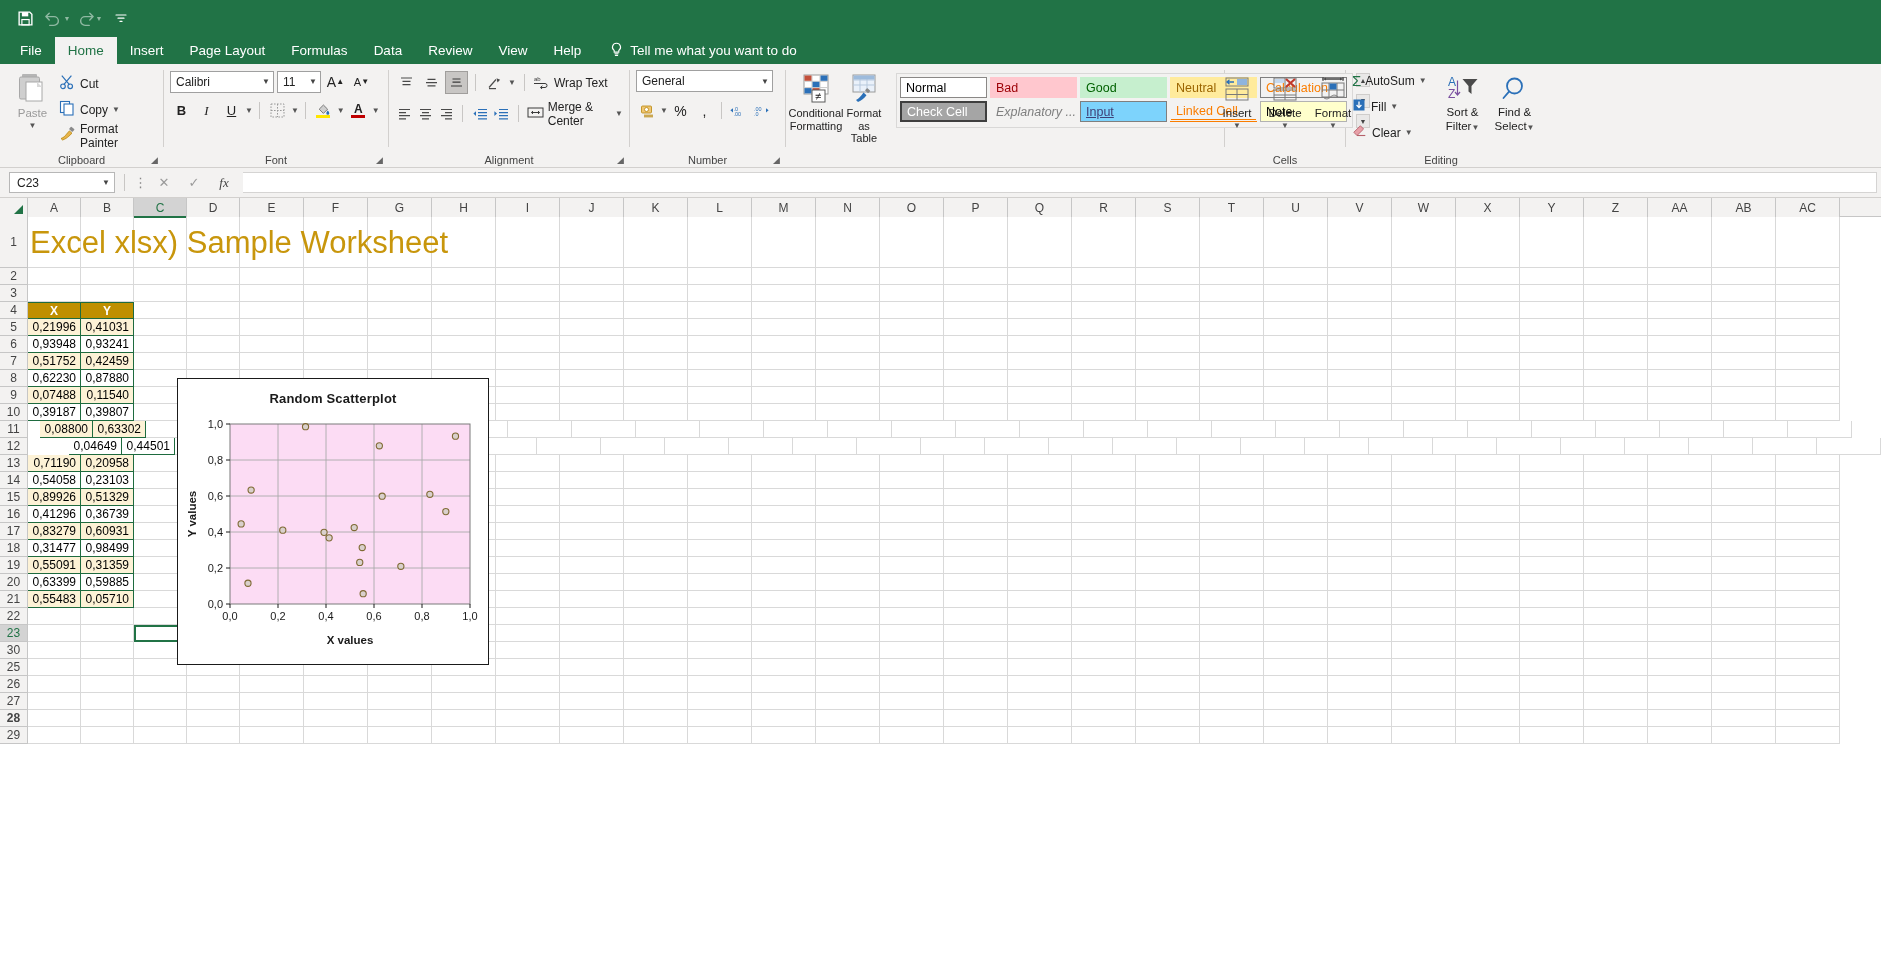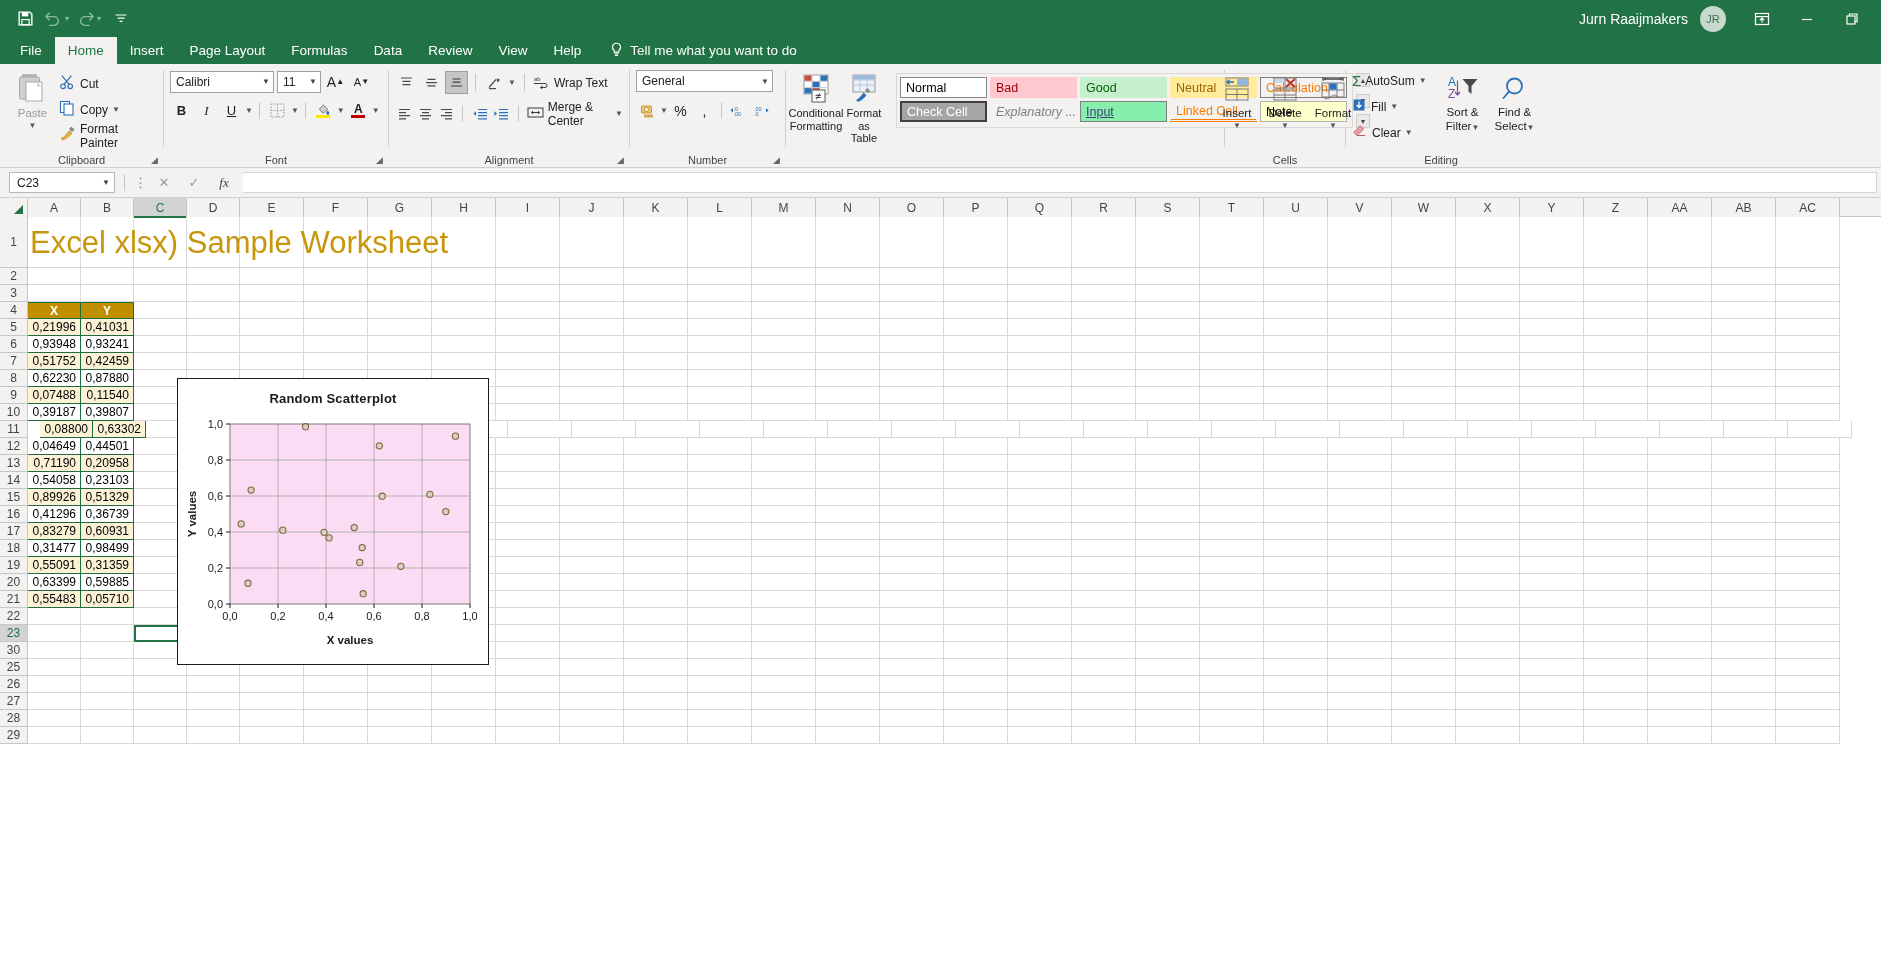--- a/index.html
+++ b/index.html
@@ -240,42 +240,20 @@
             <path d="M14.5 9.5L18 6l-3.5-3.5M17.6 6H9.5a4.6 4.6 0 1 0 0 9.2H14" fill="none" stroke="#8fb9a2" stroke-width="1.5" stroke-linecap="round" stroke-linejoin="round"></path>
           </svg>
         <span style="font-size:7px;margin-left:1px;">▼</span>
       </div>
       <div class="qat-btn">
         <svg width="12" height="12" viewBox="0 0 12 12">
             <path d="M1 2h10M3 5.2h6M5 8.4h2" stroke="#fff" stroke-width="1.2" stroke-linecap="round"></path>
           </svg>
       </div>
     </div>
-    <div class="title-right">
-      <span class="user-name">Jurn Raaijmakers</span>
-      <span class="avatar">JR</span>
-      <div class="win-btn">
-        <svg width="16" height="16" viewBox="0 0 16 16">
-            <rect x="1.5" y="2.5" width="13" height="11" fill="none" stroke="#fff" stroke-width="1.2"></rect>
-            <path d="M1.5 5.6h13" stroke="#fff" stroke-width="1.2"></path>
-            <path d="M8 11.6V7.2M5.9 9.1L8 7l2.1 2.1" stroke="#fff" stroke-width="1.2" fill="none"></path>
-          </svg>
-      </div>
-      <div class="win-btn">
-        <svg width="14" height="14" viewBox="0 0 14 14">
-            <path d="M2 7.5h10" stroke="#fff" stroke-width="1.2"></path>
-          </svg>
-      </div>
-      <div class="win-btn">
-        <svg width="14" height="14" viewBox="0 0 14 14">
-            <rect x="2" y="4" width="8" height="8" fill="none" stroke="#fff" stroke-width="1.2"></rect>
-            <path d="M4.4 4V2h7.6v7.6h-2" fill="none" stroke="#fff" stroke-width="1.2"></path>
-          </svg>
-      </div>
-    </div>
   </div>
 
   <div class="tabstrip">
     <div class="tab">File</div>
     <div class="tab active">Home</div>
     <div class="tab">Insert</div>
     <div class="tab">Page Layout</div>
     <div class="tab">Formulas</div>
     <div class="tab">Data</div>
     <div class="tab">Review</div>
@@ -575,21 +553,21 @@
 
         <div style="display:flex;margin-left:8px;padding-top:4px;">
           <div style="display:grid;grid-template-columns:repeat(5,89px);grid-auto-rows:23px;gap:1px;padding:3px;background:#f3f2f1;border:1px solid #d9d8d7;">
             <div class="stylecell" style="background:#ffffff;color:#000000;border-color:#8a8886;">Normal</div>
             <div class="stylecell" style="background:#ffc7ce;color:#9c0006;">Bad</div>
             <div class="stylecell" style="background:#c6efce;color:#006100;">Good</div>
             <div class="stylecell" style="background:#ffeb9c;color:#9c6500;">Neutral</div>
             <div class="stylecell" style="background:#f2f2f2;color:#fa7d00;border-color:#7f7f7f;">Calculation</div>
             <div class="stylecell" style="background:#a5a5a5;color:#ffffff;border:2px solid #3f3f3f;">Check Cell</div>
             <div class="stylecell" style="background:#f3f2f1;color:#7f7f7f;font-style:italic;">Explanatory ...</div>
-            <div class="stylecell" style="background:#86efac;color:#3f3f76;border-color:#7f7f7f;text-decoration:underline;">Input</div>
+            <div class="stylecell" style="background:#7dd3fc;color:#3f3f76;border-color:#7f7f7f;text-decoration:underline;">Input</div>
             <div class="stylecell" style="background:#f3f2f1;color:#fa7d00;border-bottom:3px double #fa7d00;">Linked Cell</div>
             <div class="stylecell" style="background:#ffffcc;color:#000000;border-color:#b2b2b2;">Note</div>
           </div>
           <div class="gallery-scroll">
             <div class="gs-btn">▲</div>
             <div class="gs-btn">▼</div>
             <div class="gs-btn">▼</div>
           </div>
         </div>
       </div>
@@ -782,21 +760,21 @@
           <div class="rh" style="height: 17px;">18</div>
           <div class="rh" style="height: 17px;">19</div>
           <div class="rh" style="height: 17px;">20</div>
           <div class="rh" style="height: 17px;">21</div>
           <div class="rh" style="height: 17px;">22</div>
           <div class="rh sel" style="height: 17px;">23</div>
           <div class="rh" style="height: 17px;">30</div>
           <div class="rh" style="height: 17px;">25</div>
           <div class="rh" style="height: 17px;">26</div>
           <div class="rh" style="height: 17px;">27</div>
-          <div class="rh" style="height: 17px;">28</div>
+          <div class="rh" style="height: 17px; font-weight: bold;">28</div>
           <div class="rh" style="height: 17px;">29</div>
         </div>
       <div class="cells" id="cells">
           <div class="grow" style="height: 51px;">
             <div class="gcell" style="width: 53px; height: 51px;"></div>
             <div class="gcell" style="width: 53px; height: 51px;"></div>
             <div class="gcell" style="width: 53px; height: 51px;"></div>
             <div class="gcell" style="width: 53px; height: 51px;"></div>
             <div class="gcell" style="width: 64px; height: 51px;"></div>
             <div class="gcell" style="width: 64px; height: 51px;"></div>
@@ -1127,21 +1105,21 @@
             <div class="gcell" style="width: 64px; height: 17px;"></div>
             <div class="gcell" style="width: 64px; height: 17px;"></div>
             <div class="gcell" style="width: 64px; height: 17px;"></div>
             <div class="gcell" style="width: 64px; height: 17px;"></div>
             <div class="gcell" style="width: 64px; height: 17px;"></div>
             <div class="gcell" style="width: 64px; height: 17px;"></div>
             <div class="gcell" style="width: 64px; height: 17px;"></div>
             <div class="gcell" style="width: 64px; height: 17px;"></div>
             <div class="gcell" style="width: 64px; height: 17px;"></div>
           </div>
-          <div class="grow" style="height: 17px;">
+          <div class="grow" style="height: 17px; justify-content: flex-end;">
             <div class="gcell tbl-cell tbl-plain" style="width: 53px; height: 17px;">0,04649</div>
             <div class="gcell tbl-cell tbl-plain" style="width: 53px; height: 17px;">0,44501</div>
             <div class="gcell" style="width: 53px; height: 17px;"></div>
             <div class="gcell" style="width: 53px; height: 17px;"></div>
             <div class="gcell" style="width: 64px; height: 17px;"></div>
             <div class="gcell" style="width: 64px; height: 17px;"></div>
             <div class="gcell" style="width: 64px; height: 17px;"></div>
             <div class="gcell" style="width: 64px; height: 17px;"></div>
             <div class="gcell" style="width: 64px; height: 17px;"></div>
             <div class="gcell" style="width: 64px; height: 17px;"></div>

